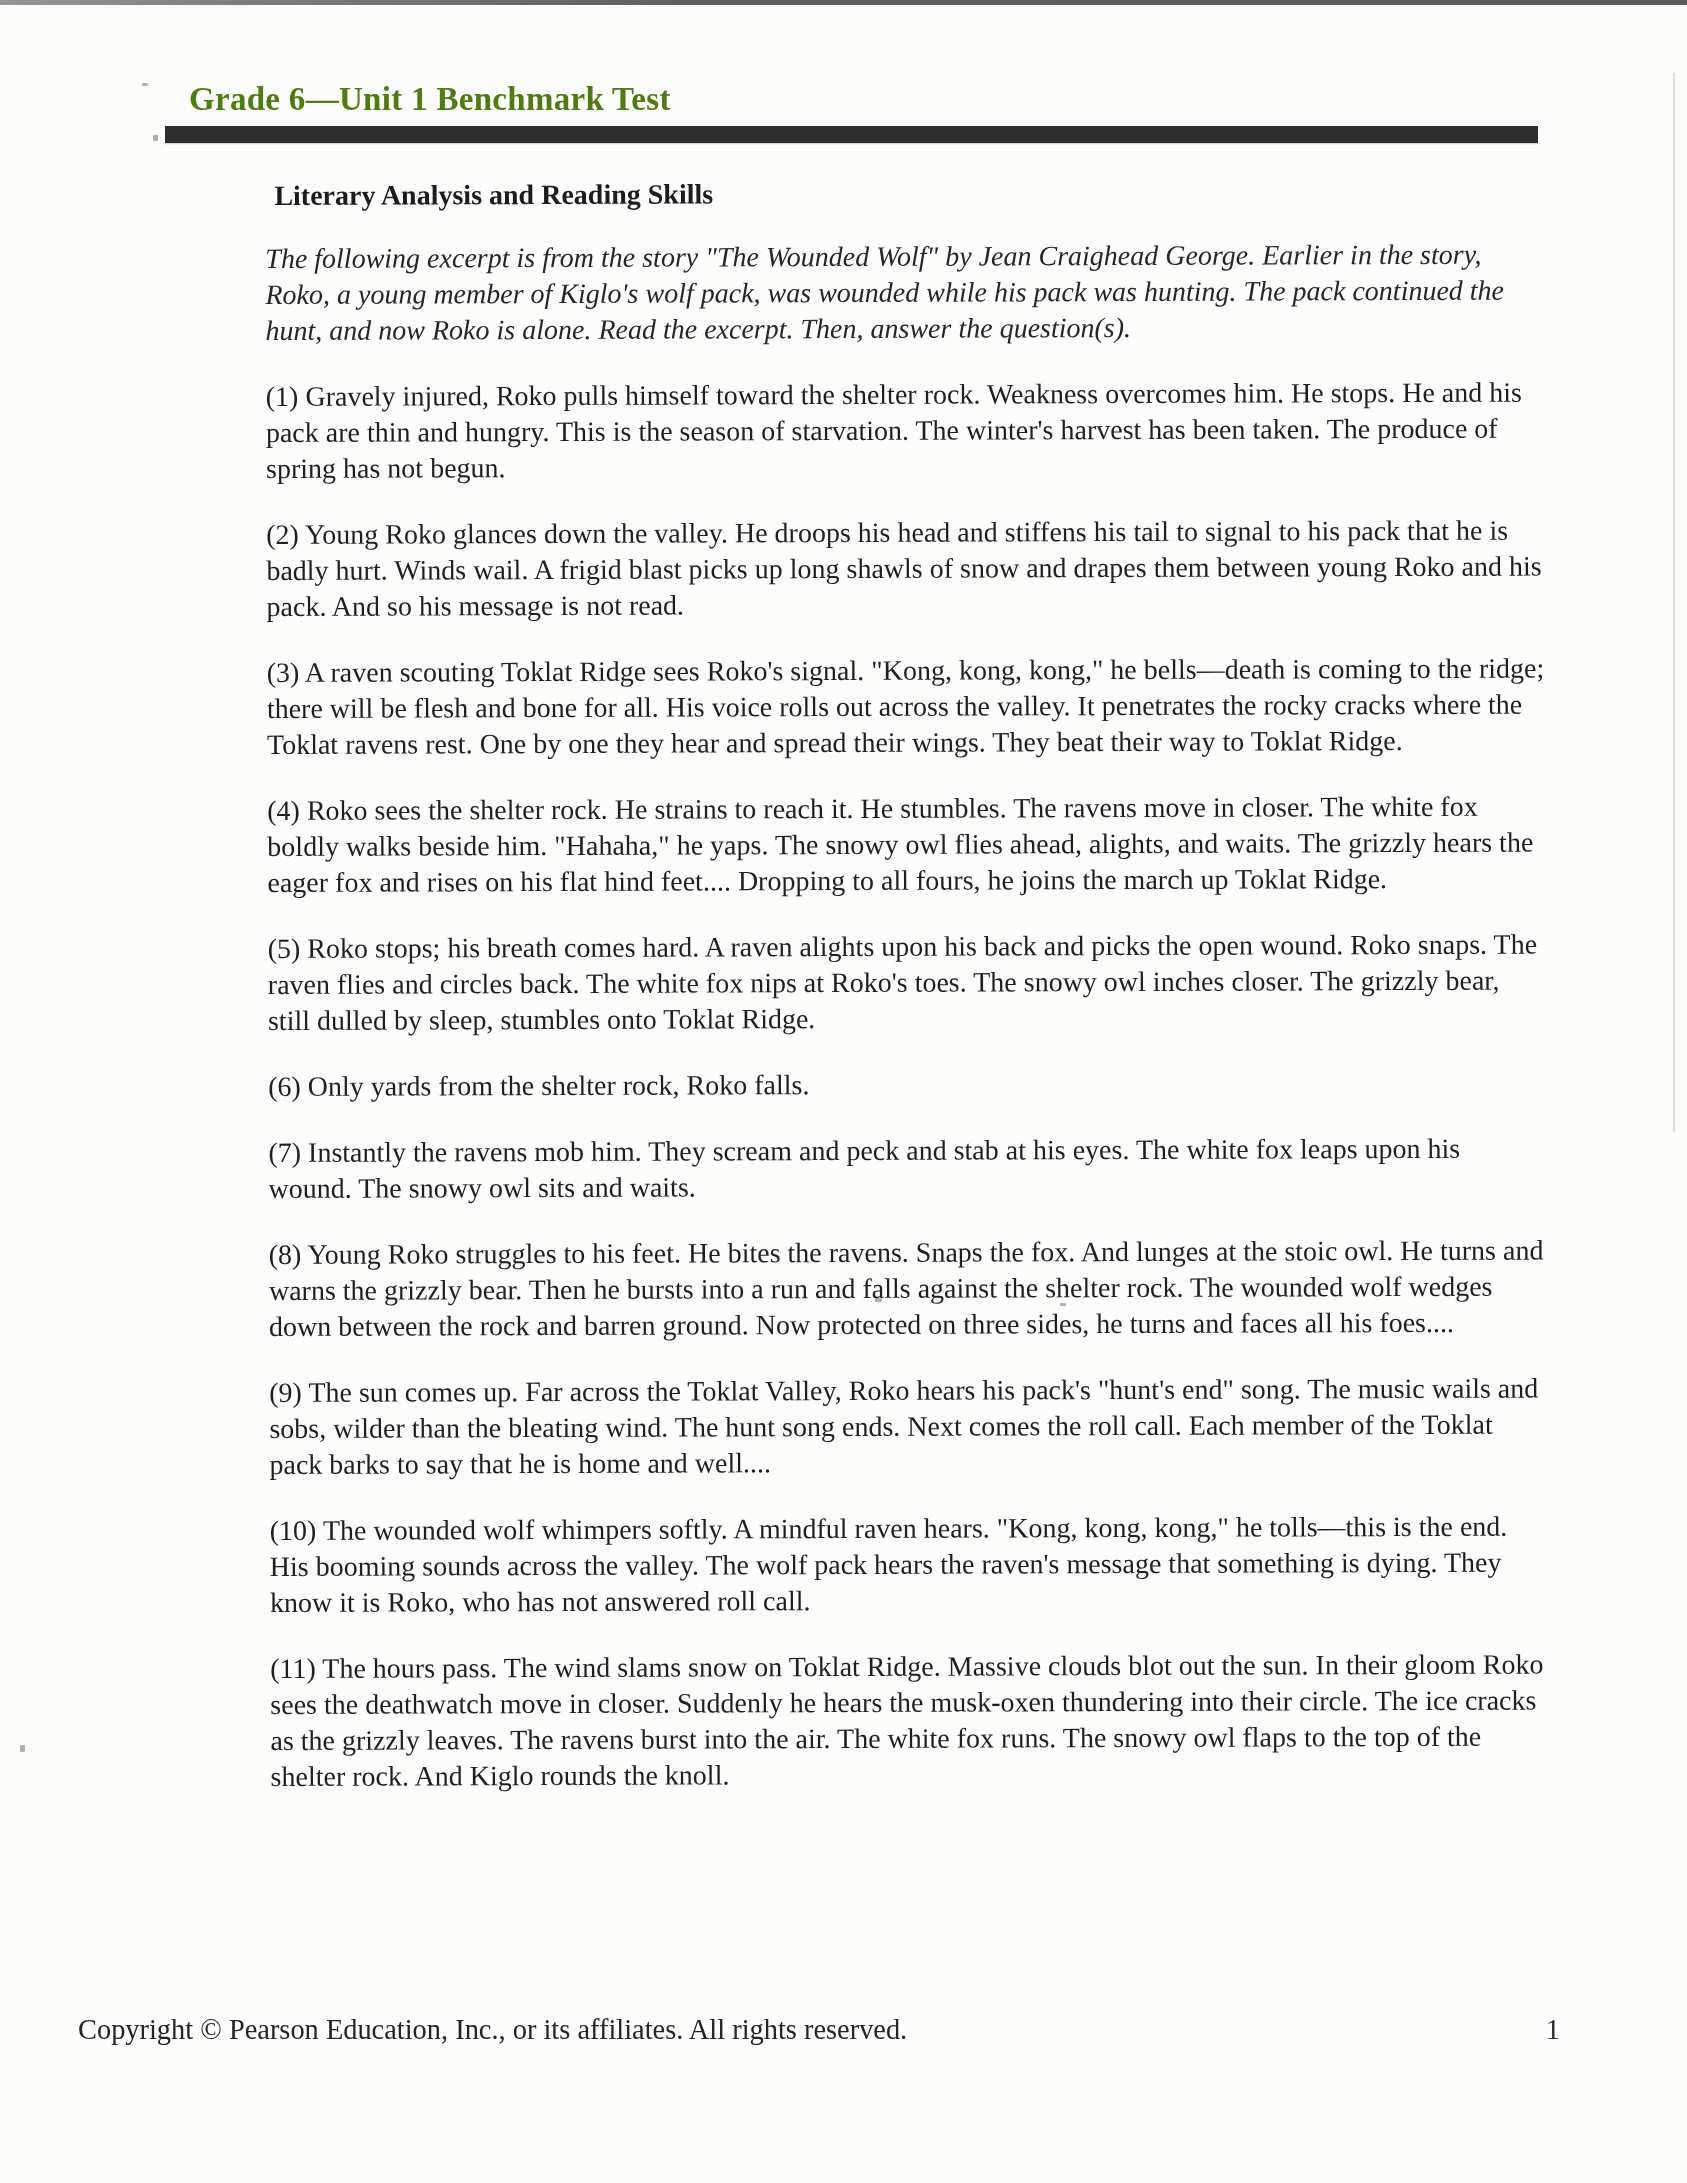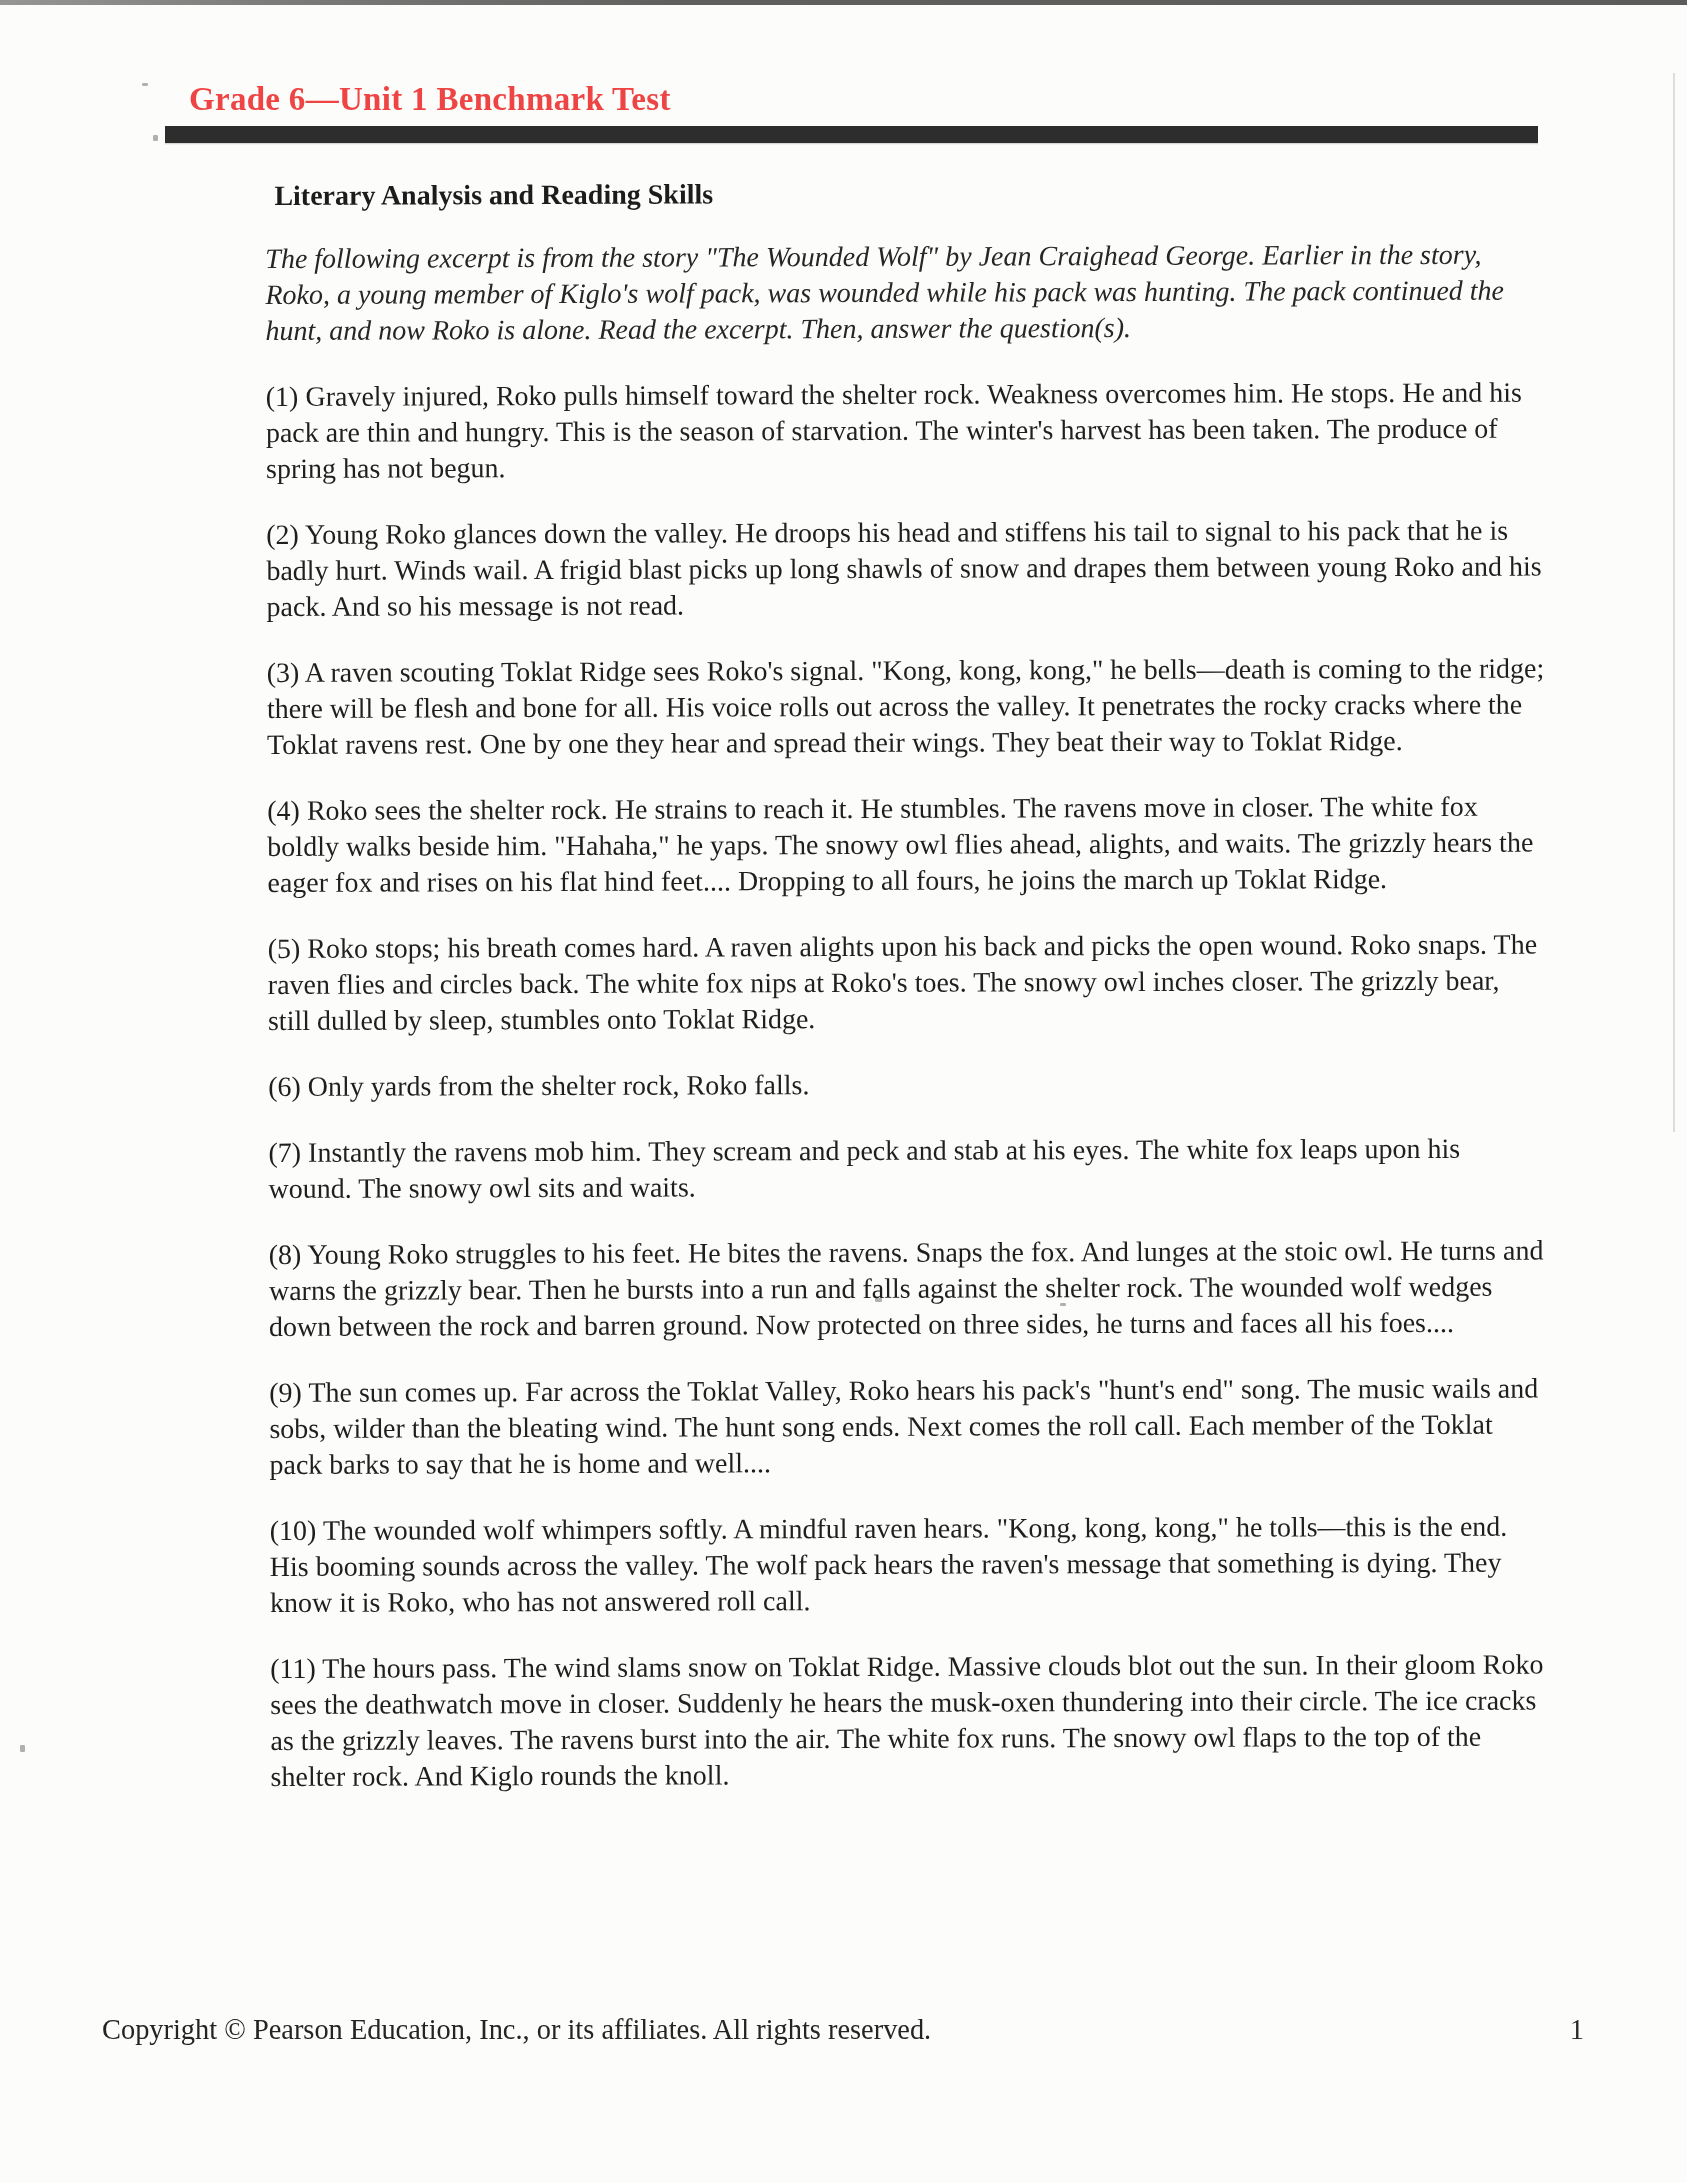--- a/index.html
+++ b/index.html
@@ -41,21 +41,21 @@
     opacity: 0.6;
   }
   .doc-header-title {
     position: absolute;
     left: 189px;
     top: 81px;
     font-size: 33px;
     font-weight: bold;
     letter-spacing: 0.3px;
     white-space: nowrap;
-    color: #ef4444;
+    color: #4d7c0f;
   }
   .doc-header-rule {
     position: absolute;
     left: 165px;
     top: 126px;
     width: 1373px;
     height: 17px;
     background: #2d2d2d;
     box-shadow: 0 1.3px 0 rgba(0,0,0,0.15);
   }
@@ -89,21 +89,20 @@
   .doc-footer {
     position: absolute;
     left: 78px;
     top: 2014px;
     width: 1482px;
     display: flex;
     justify-content: space-between;
     align-items: center;
     font-size: 28.4px;
     color: #242424;
-    margin-left: 24px;
   }
   .page-number {
     font-size: 28.4px;
     color: #2a2a2a;
   }
 </style>
 </head>
 <body>
 
 <div class="page">

